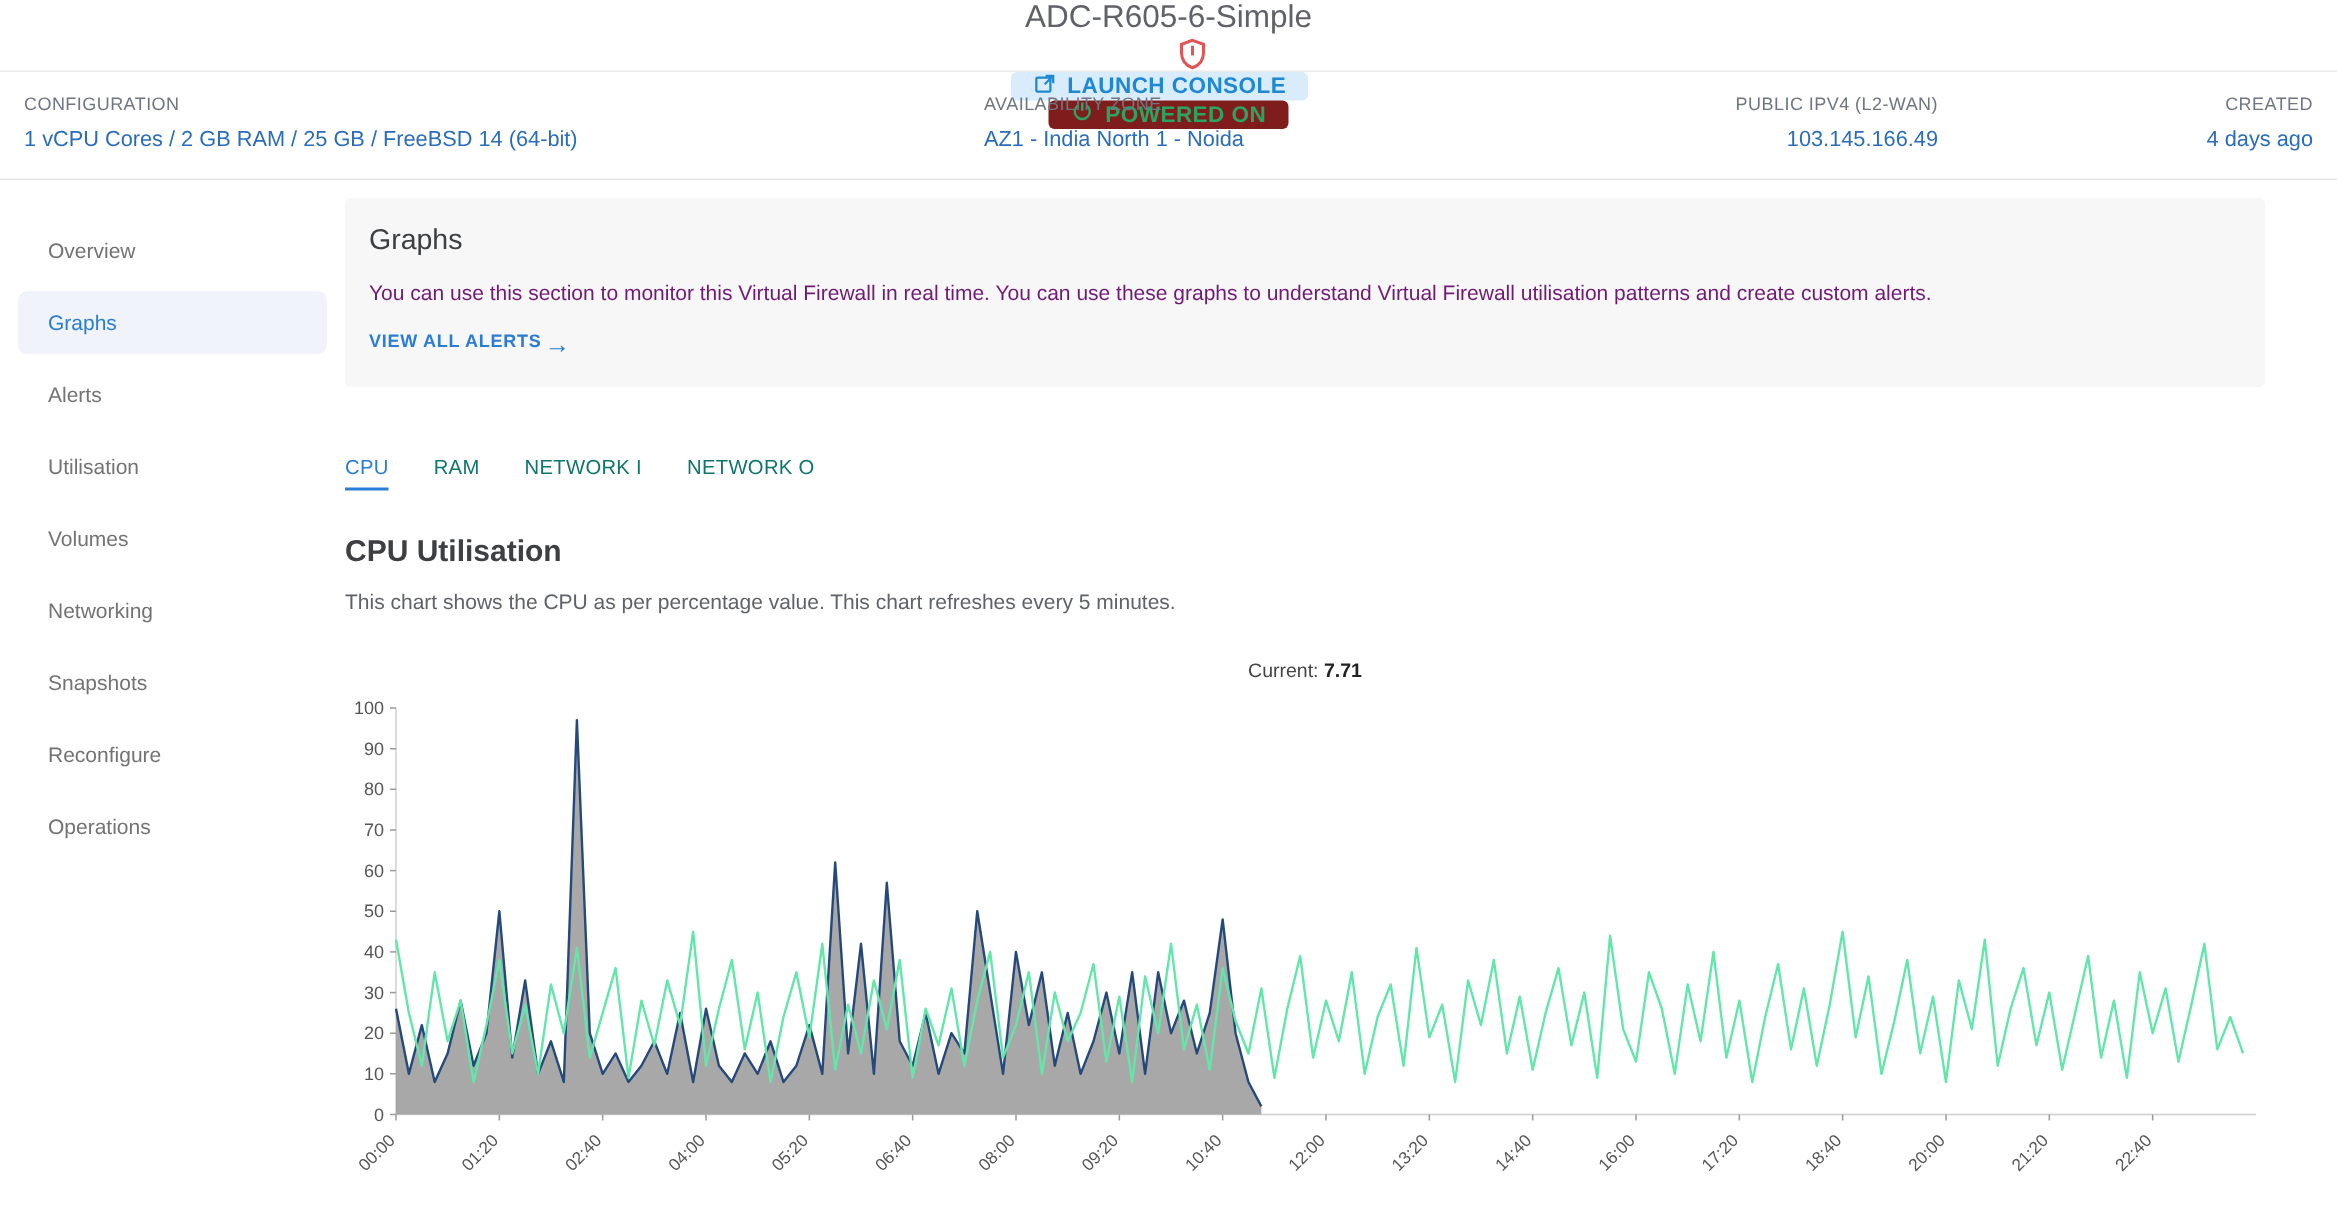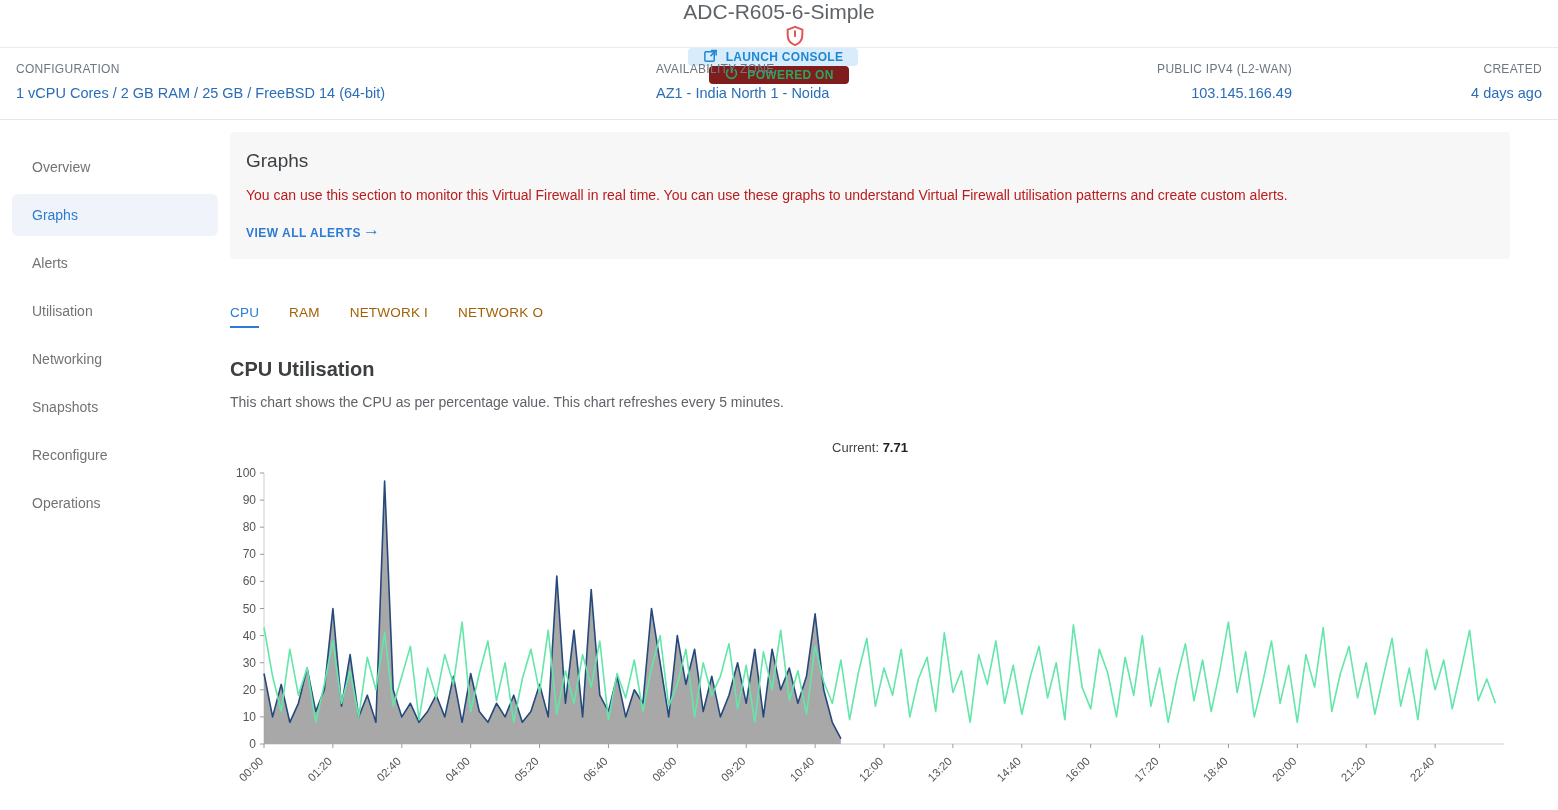--- a/index.html
+++ b/index.html
@@ -7,21 +7,21 @@
     font-family: "Liberation Sans", "DejaVu Sans", sans-serif; color: #3c4043; }
 
   
   .header { display: flex; align-items: center; height: 48px; padding: 0 18px;
     border-bottom: 1px solid #ebebeb; flex-direction: column; }
   .status-dot { width: 13px; height: 13px; border-radius: 50%; background: #28a745; margin-right: 15px; }
   .vm-title { font-size: 21px; color: #5f6368; font-weight: 400; }
   .shield { margin-left: 32px; display: flex; align-items: center; }
   .header-spacer { flex: 1; }
   .hbtn { display: inline-flex; align-items: center; gap: 8px; height: 37px; padding: 0 15px;
-    border-radius: 4px; font-size: 12px; font-weight: 600; letter-spacing: .3px; cursor: pointer; border: none; }
+    border-radius: 4px; font-size: 15px; font-weight: 600; letter-spacing: .3px; cursor: pointer; border: none; }
   .btn-console { background: #d8ecfb; color: #1e88d2; margin-right: 12px; }
   .btn-power { background: #7f1d1d; color: #2aa561; }
 
   
   .info-bar { display: flex; padding: 14px 16px 18px 16px; border-bottom: 1px solid #e7e7e7; }
   .info-col .info-label { font-size: 12px; color: #6e7681; letter-spacing: .3px; margin-bottom: 9px; }
   .info-col .info-value { font-size: 14.5px; color: #2a6db8; }
   .col-1 { flex: 0 0 640px; }
   .col-2 { flex: 1; }
   .col-3 { flex: 0 0 250px; text-align: right; }
@@ -31,28 +31,28 @@
   .main { display: flex; }
   .sidebar { flex: 0 0 230px; padding: 26px 12px 0 12px; }
   .side-item { padding: 13px 20px; margin-bottom: 6px; font-size: 14px; color: #737373;
     border-radius: 6px; cursor: pointer; }
   .side-item.active { background: #f0f4fa; color: #2b7cd4; }
   .content { flex: 1; padding: 12px 48px 0 0; }
 
   
   .graphs-card { background: #f7f7f8; border-radius: 4px; padding: 18px 16px; }
   .card-title { font-size: 19px; color: #3c4043; font-weight: 400; }
-  .card-desc { font-size: 14px; color: #b91c1c; margin-top: 15px; }
-  .view-alerts { display: inline-flex; align-items: flex-end; gap: 2px; margin-top: 17px;
+  .card-desc { font-size: 14px; color: #701a75; margin-top: 15px; }
+  .view-alerts { display: inline-flex; align-items: flex-start; gap: 2px; margin-top: 17px;
     font-size: 12px; font-weight: 700; letter-spacing: .5px; color: #2b7cd4; cursor: pointer; }
   .view-alerts .arrow { font-size: 17px; font-weight: 400; }
 
   
   .tabs { display: flex; gap: 30px; margin-top: 46px; }
-  .tab { font-size: 13.5px; color: #a16207; padding-bottom: 6px; cursor: pointer; letter-spacing: .2px; }
+  .tab { font-size: 13.5px; color: #0f766e; padding-bottom: 6px; cursor: pointer; letter-spacing: .2px; }
   .tab.active { color: #2b7cd4; border-bottom: 2px solid #2b7cd4; }
 
   
   .chart-title { font-size: 20px; color: #3c4043; font-weight: 700; margin-top: 30px; }
   .chart-desc { font-size: 14px; color: #5f6368; margin-top: 13px; }
   .current-line { text-align: center; margin-top: 30px; font-size: 13px; color: #444; }
   .current-line b { color: #222; }
   .chart-wrap { margin-top: 12px; }
   svg text { font-family: "Liberation Sans", "DejaVu Sans", sans-serif; }
 </style>
@@ -109,20 +109,21 @@
   </div>
 </div>
 
 <div class="main">
 
   <div class="sidebar">
     <div class="side-item">Overview</div>
     <div class="side-item active">Graphs</div>
     <div class="side-item">Alerts</div>
     <div class="side-item">Utilisation</div>
+    <div class="side-item">Volumes</div>
     <div class="side-item">Networking</div>
     <div class="side-item">Snapshots</div>
     <div class="side-item">Reconfigure</div>
     <div class="side-item">Operations</div>
   </div>
 
   <div class="content">
 
     <div class="graphs-card">
       <div class="card-title">Graphs</div>

